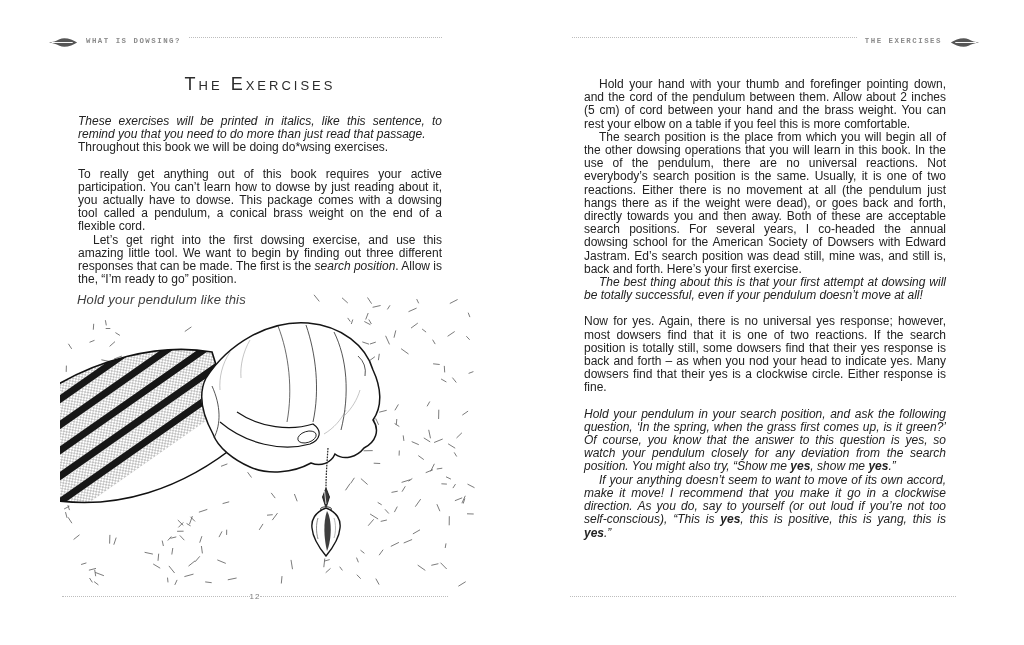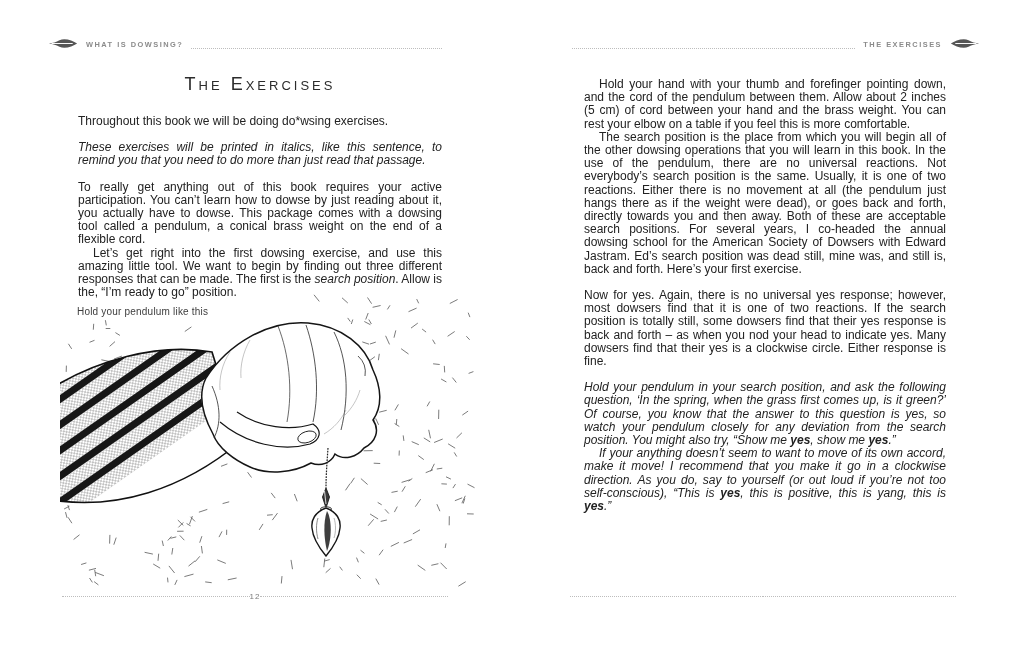--- a/index.html
+++ b/index.html
@@ -9,23 +9,24 @@
     background: #ffffff;
     font-family: "Liberation Sans", sans-serif;
     color: #1f1f1f;
     position: relative;
     overflow: hidden;
   }
 
   
   .running-head {
     position: absolute; top: 37px; height: 12px;
-    display: flex; align-items: flex-end; gap: 8px;
+    display: flex; align-items: flex-start; gap: 8px;
     color: #8b8b8b; font-size: 7.4px; letter-spacing: 1.5px;
     font-weight: bold;
+    font-family: Liberation Mono, monospace;
   }
   .rh-left  { left: 48px;  width: 394px; }
   .rh-right { left: 572px; width: 408px; }
   .rh-rule  { flex: 1; height: 0; border-top: 1px dotted #bdbdbd; }
   .ornament { width: 30px; height: 11px; flex: 0 0 auto; }
   .ornament svg { display: block; width: 100%; height: 100%; }
   .ornament.flip svg { transform: scaleX(-1); }
 
   
   .col { position: absolute; }
@@ -48,22 +49,22 @@
   }
   p.gap    { margin-top: 13px; }
   p.indent { text-indent: 15px; }
   .italic  { font-style: italic; }
   .para b  { font-weight: bold; }
 
   
   .figure { position: absolute; left: 60px; top: 292px; width: 422px; height: 300px; }
   .figure svg { display: block; width: 100%; height: 100%; }
   .fig-caption {
-    position: absolute; left: 17px; top: 14px;
-    font-size: 10px; color: #3d3d3d;
+    position: absolute; left: 17px; top: 0;
+    font-size: 13px; font-style: italic; color: #3d3d3d;
     letter-spacing: 0.2px;
   }
 
   
   .folio {
     position: absolute; top: 590px; height: 12px;
     display: flex; align-items: center; gap: 0;
     color: #7a7a7a; font-size: 8px; letter-spacing: 1px;
   }
   .folio-left  { left: 62px;  width: 386px; }
@@ -79,22 +80,22 @@
         <path d="M1 6 C6 5.2 9 4.4 13 2.2 C19 -0.5 28 2.5 33 6 C28 9.5 19 12.5 13 9.8 C9 7.6 6 6.8 1 6 Z" fill="#555"></path>
         <path d="M4 6 L28 6" stroke="#fff" stroke-width="1.1"></path>
       </svg>
   </span>
   <span>WHAT IS DOWSING?</span>
   <span class="rh-rule"></span>
 </div>
 
 <div class="col col-left">
   <h1 class="book-title">The Exercises</h1>
+  <p class="para italic gap">These exercises will be printed in italics, like this sentence, to remind you that you need to do more than just read that passage.</p>
   <p class="para">Throughout this book we will be doing do*wsing exercises.</p>
-  <p class="para italic gap">These exercises will be printed in italics, like this sentence, to remind you that you need to do more than just read that passage.</p>
   <p class="para gap">To really get anything out of this book requires your active participation. You can’t learn how to dowse by just reading about it, you actually have to dowse. This package comes with a dowsing tool called a pendulum, a conical brass weight on the end of a flexible cord.</p>
   <p class="para indent"><span>Let’s get right into the first dowsing exercise, and use this amazing little tool. We want to begin by finding out three different responses that can be made. The first is the </span><span class="italic">search position</span><span>. Allow is the, “I’m ready to go” position.</span></p>
 </div>
 
 <div class="figure">
   <svg viewBox="0 0 422 300">
     <defs>
       <pattern id="xh" width="4" height="4" patternUnits="userSpaceOnUse">
         <path d="M0 0 L4 4 M4 0 L0 4" stroke="#909090" stroke-width="0.55"></path>
       </pattern>
@@ -336,20 +337,21 @@
     <svg viewBox="0 0 34 12">
         <path d="M1 6 C6 5.2 9 4.4 13 2.2 C19 -0.5 28 2.5 33 6 C28 9.5 19 12.5 13 9.8 C9 7.6 6 6.8 1 6 Z" fill="#555"></path>
         <path d="M4 6 L28 6" stroke="#fff" stroke-width="1.1"></path>
       </svg>
   </span>
 </div>
 
 <div class="col col-right">
   <p class="para indent">Hold your hand with your thumb and forefinger pointing down, and the cord of the pendulum between them. Allow about 2 inches (5 cm) of cord between your hand and the brass weight. You can rest your elbow on a table if you feel this is more comfortable.</p>
   <p class="para indent">The search position is the place from which you will begin all of the other dowsing operations that you will learn in this book. In the use of the pendulum, there are no universal reactions. Not everybody’s search position is the same. Usually, it is one of two reactions. Either there is no movement at all (the pendulum just hangs there as if the weight were dead), or goes back and forth, directly towards you and then away. Both of these are acceptable search positions. For several years, I co-headed the annual dowsing school for the American Society of Dowsers with Edward Jastram. Ed’s search position was dead still, mine was, and still is, back and forth. Here’s your first exercise.</p>
+  <p class="para italic indent">The best thing about this is that your first attempt at dowsing will be totally successful, even if your pendulum doesn’t move at all!</p>
   <p class="para gap">Now for yes. Again, there is no universal yes response; however, most dowsers find that it is one of two reactions. If the search position is totally still, some dowsers find that their yes response is back and forth – as when you nod your head to indicate yes. Many dowsers find that their yes is a clockwise circle. Either response is fine.</p>
   <p class="para italic gap"><span>Hold your pendulum in your search position, and ask the following question, ‘In the spring, when the grass first comes up, is it green?’ Of course, you know that the answer to this question is yes, so watch your pendulum closely for any deviation from the search position. You might also try, “Show me </span><b>yes</b><span>, show me </span><b>yes</b><span>.”</span></p>
   <p class="para italic indent"><span>If your anything doesn’t seem to want to move of its own accord, make it move! I recommend that you make it go in a clockwise direction. As you do, say to yourself (or out loud if you’re not too self-conscious), “This is </span><b>yes</b><span>, this is positive, this is yang, this is </span><b>yes</b><span>.”</span></p>
 </div>
 
 <div class="folio folio-right">
   <span class="folio-rule"></span>
   <span></span>
   <span class="folio-rule"></span>
 </div>

